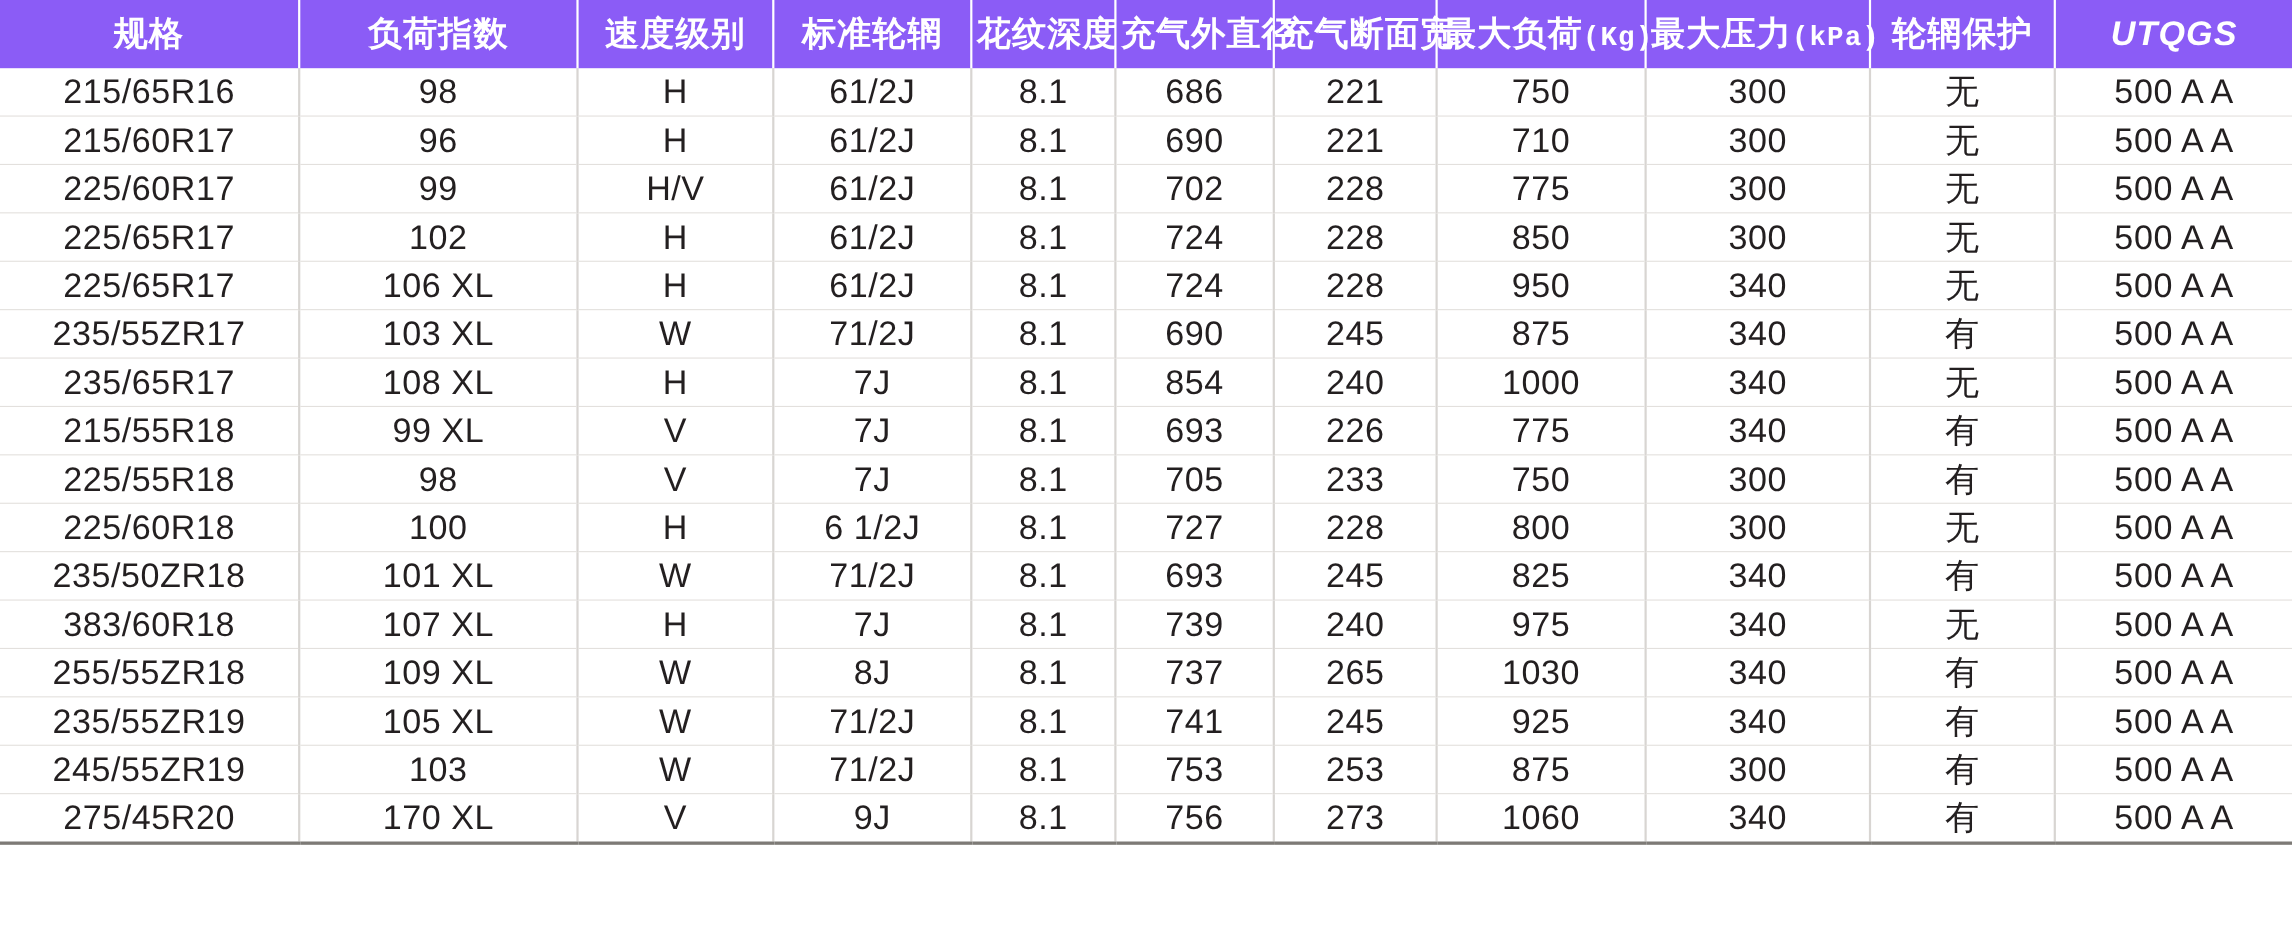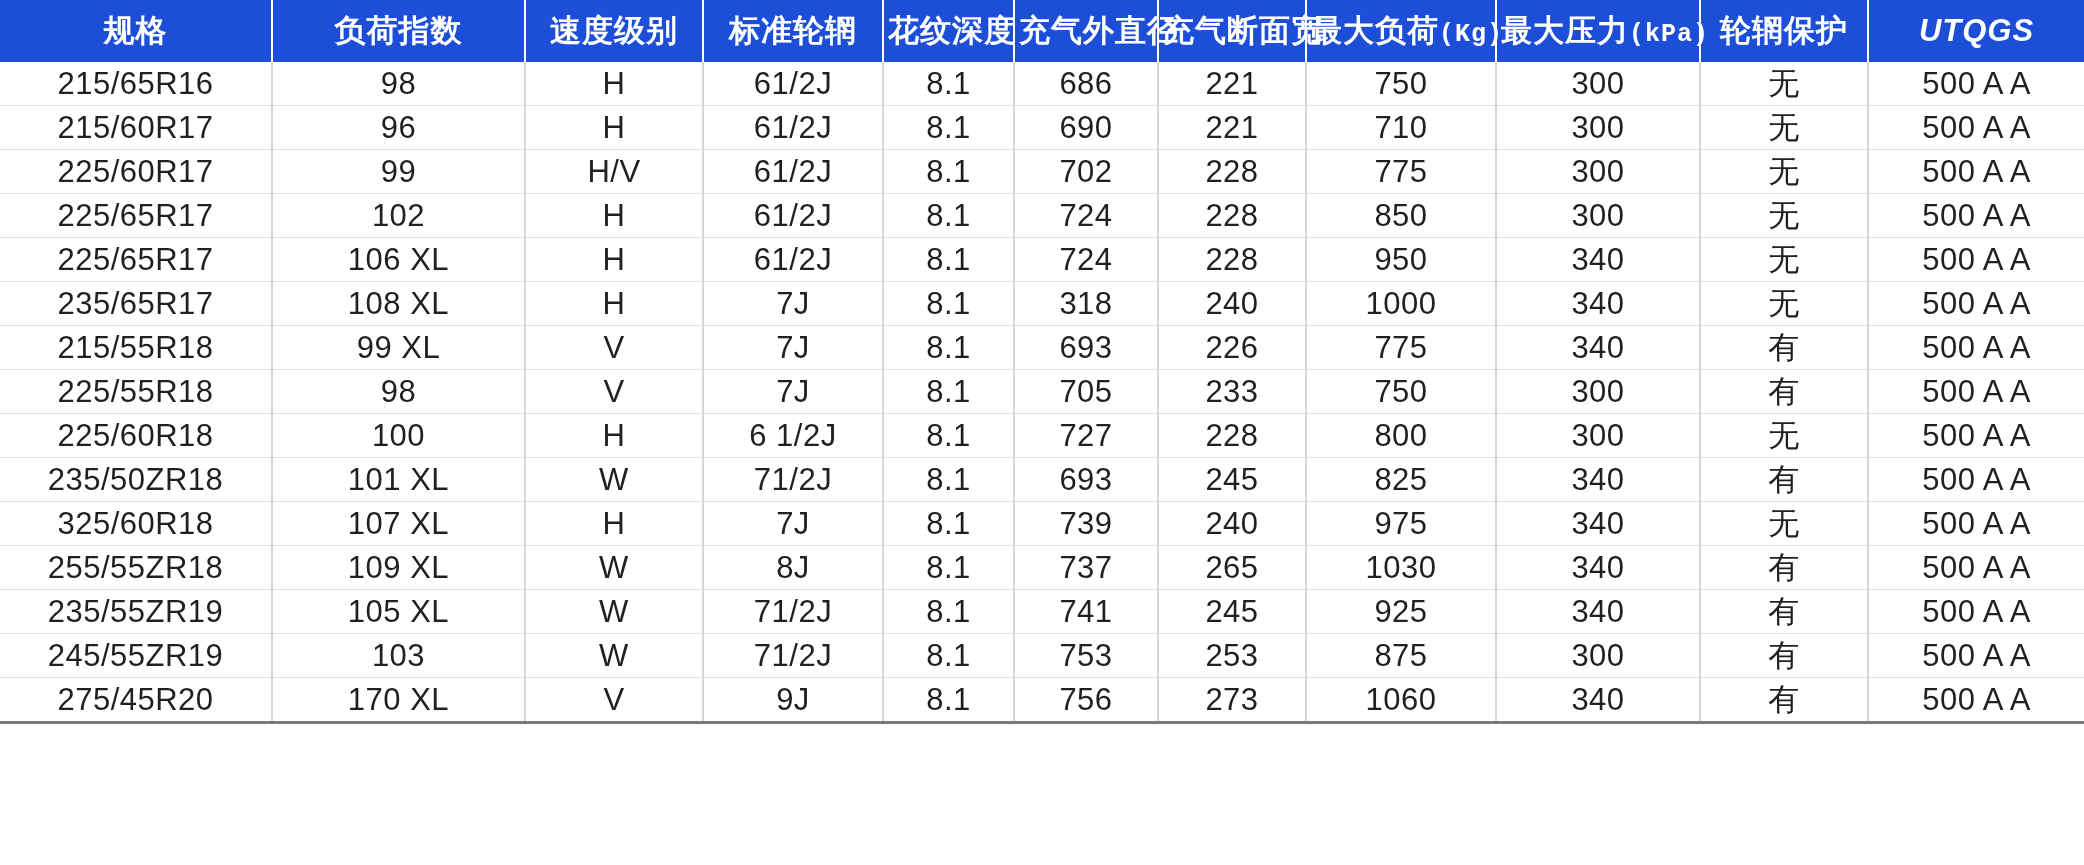--- a/index.html
+++ b/index.html
@@ -18,21 +18,21 @@
     width: 2084px;
     padding: 0;
     box-sizing: border-box;
   }
   table.spec-table {
     border-collapse: collapse;
     width: 2084px;
     table-layout: fixed;
   }
   table.spec-table thead th {
-    background: #1d4ed8;
+    background: #8b5cf6;
     color: #ffffff;
     font-size: 31px;
     font-weight: bold;
     height: 62px;
     padding: 0 4px;
     text-align: center;
     vertical-align: middle;
     border-right: 2px solid #ffffff;
     letter-spacing: 1px;
     white-space: nowrap;
@@ -170,26 +170,39 @@
           <td>61/2J</td>
           <td>8.1</td>
           <td>724</td>
           <td>228</td>
           <td>950</td>
           <td>340</td>
           <td>无</td>
           <td>500 A A</td>
         </tr>
       <tr>
+          <td>235/55ZR17</td>
+          <td>103 XL</td>
+          <td>W</td>
+          <td>71/2J</td>
+          <td>8.1</td>
+          <td>690</td>
+          <td>245</td>
+          <td>875</td>
+          <td>340</td>
+          <td>有</td>
+          <td>500 A A</td>
+        </tr>
+      <tr>
           <td>235/65R17</td>
           <td>108 XL</td>
           <td>H</td>
           <td>7J</td>
           <td>8.1</td>
-          <td>318</td>
+          <td>854</td>
           <td>240</td>
           <td>1000</td>
           <td>340</td>
           <td>无</td>
           <td>500 A A</td>
         </tr>
       <tr>
           <td>215/55R18</td>
           <td>99 XL</td>
           <td>V</td>
@@ -235,21 +248,21 @@
           <td>71/2J</td>
           <td>8.1</td>
           <td>693</td>
           <td>245</td>
           <td>825</td>
           <td>340</td>
           <td>有</td>
           <td>500 A A</td>
         </tr>
       <tr>
-          <td>325/60R18</td>
+          <td>383/60R18</td>
           <td>107 XL</td>
           <td>H</td>
           <td>7J</td>
           <td>8.1</td>
           <td>739</td>
           <td>240</td>
           <td>975</td>
           <td>340</td>
           <td>无</td>
           <td>500 A A</td>

